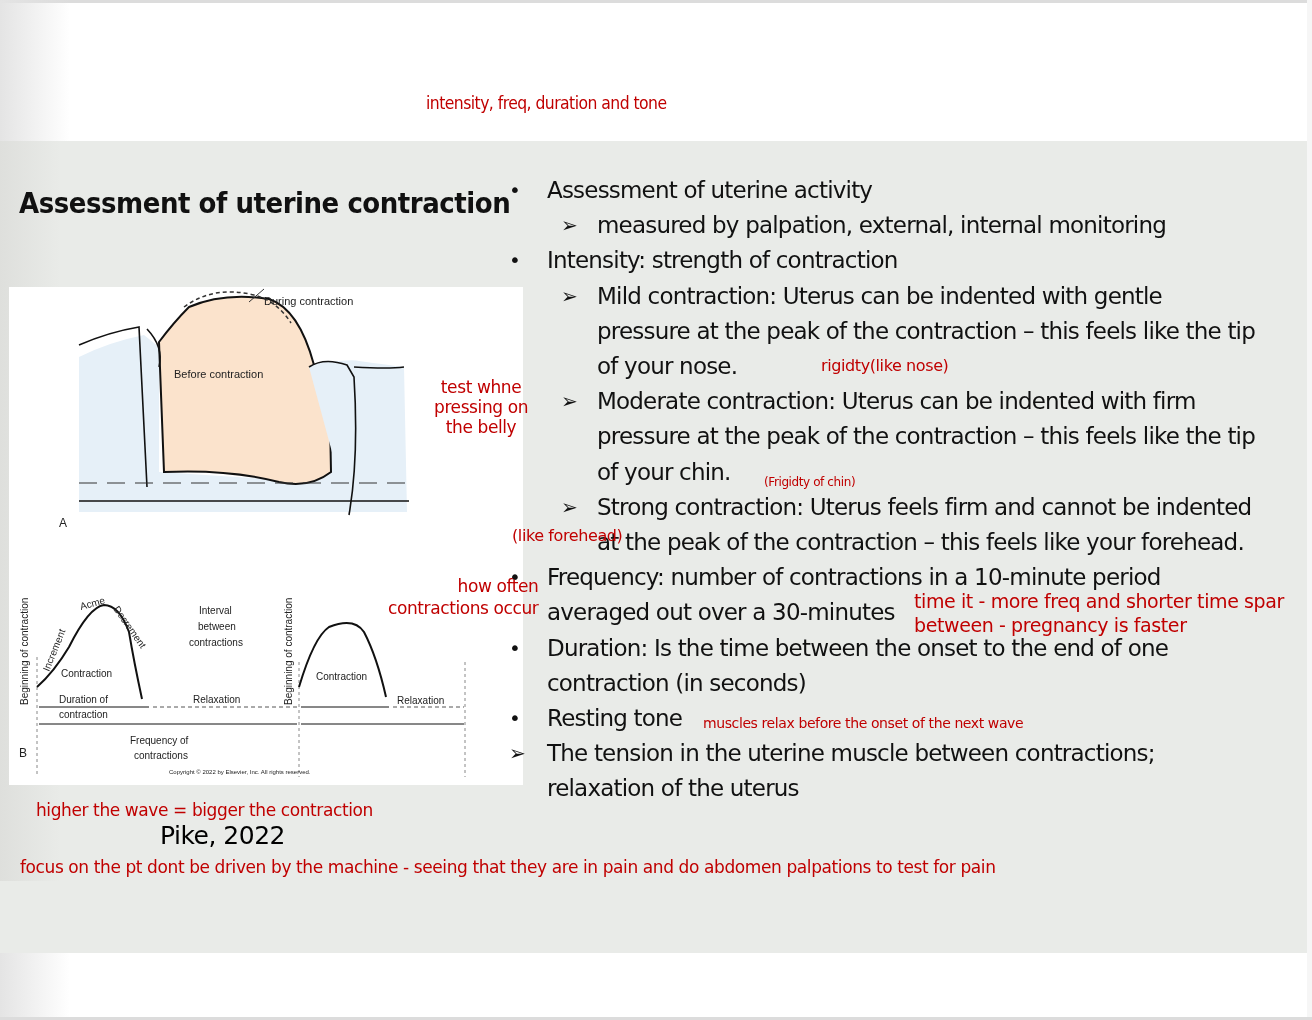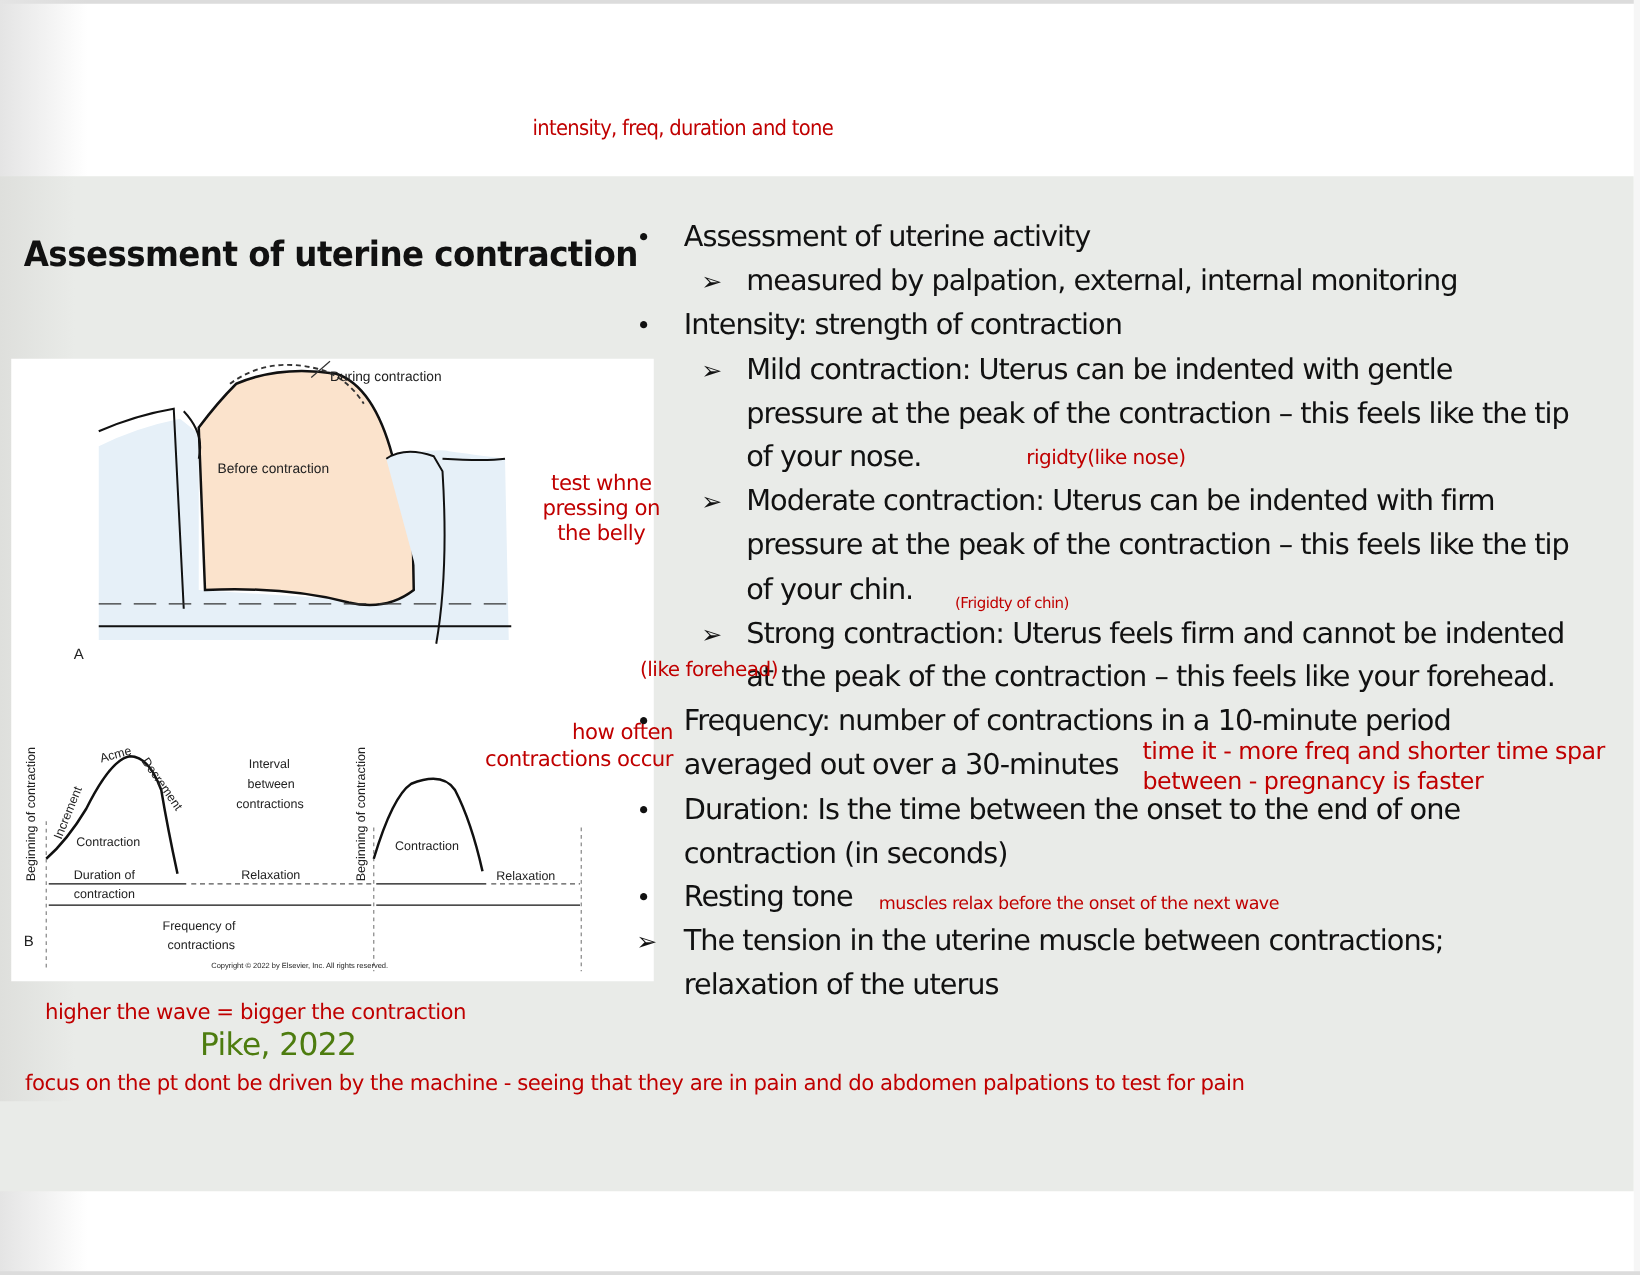--- a/index.html
+++ b/index.html
@@ -28,21 +28,21 @@
   .bl .mk { position: absolute; }
   .l1 .mk { left: 4px; font-size: 20px; }
   .l1 .tx { padding-left: 42px; }
   .l2 .mk { left: 56px; font-size: 20px; }
   .l2 .tx { padding-left: 92px; }
   .l1a .mk { left: 4px; font-size: 20px; }
   .l1a .tx { padding-left: 42px; }
   .cont { padding-left: 92px; }
   .cont1 { padding-left: 42px; }
   .ann { position: absolute; color: #c00000; font-family: "DejaVu Sans", sans-serif; font-size: 16px; line-height: 20px; letter-spacing: -0.4px; white-space: nowrap; }
-  .pike { position: absolute; left: 160px; top: 680px; font-size: 25px; color: #4d7c0f; font-family: "DejaVu Sans", sans-serif; letter-spacing: -0.5px; }
+  .pike { position: absolute; left: 160px; top: 680px; font-size: 25px; color: #000000; font-family: "DejaVu Sans", sans-serif; letter-spacing: -0.5px; }
   .figtext { font-family: "Liberation Sans", sans-serif; fill: #222; }
 </style>
 </head>
 <body>
 
 <div class="topbar"></div>
 <div class="leftshade"></div>
 <div class="note-top">intensity, freq, duration and tone</div>
 
 <div class="slide">

